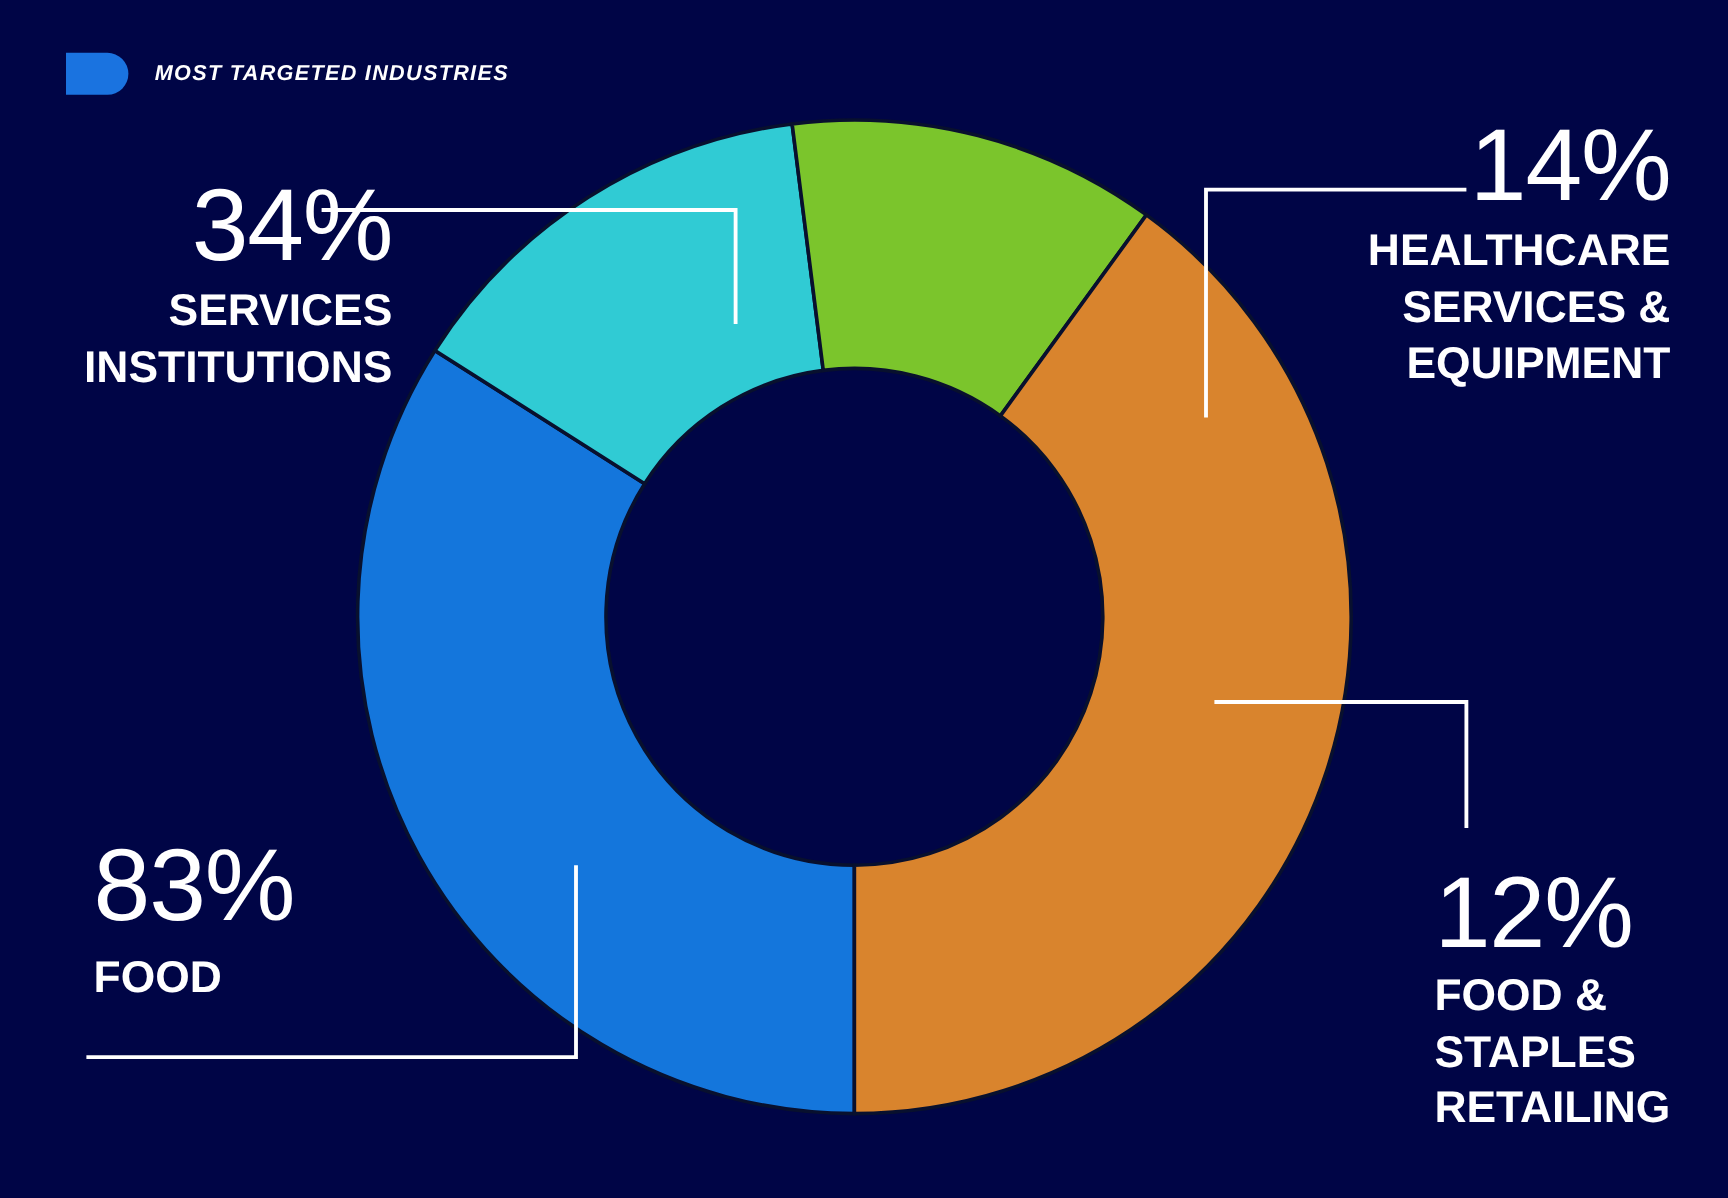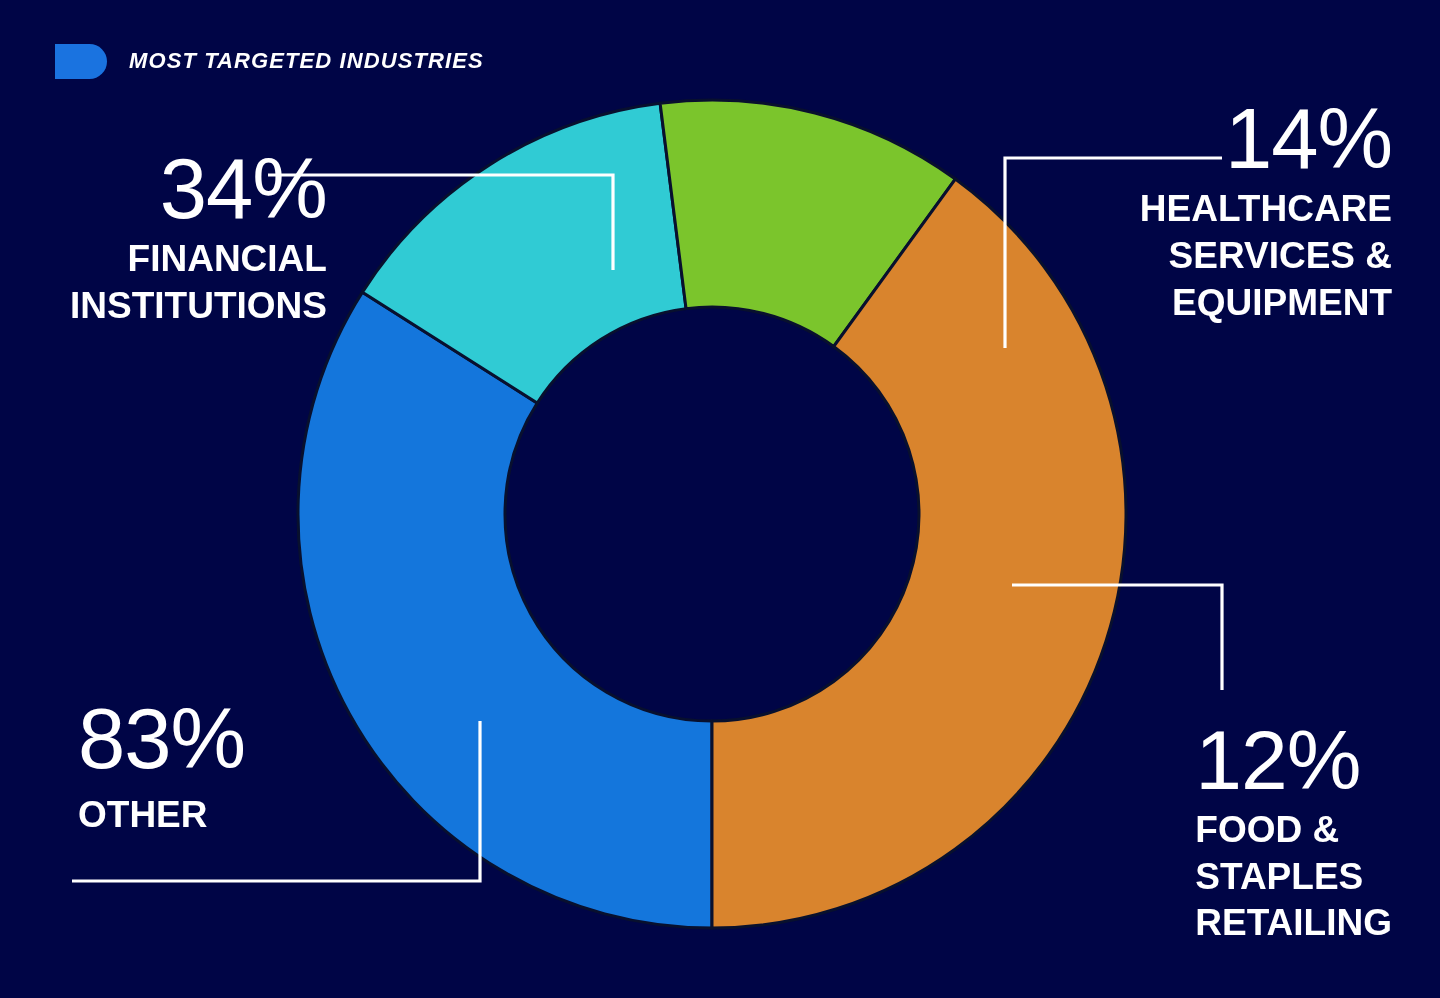--- a/index.html
+++ b/index.html
@@ -30,21 +30,21 @@
   }
   #header-mark {
     width: 52px;
     height: 35px;
     background: #1a73e0;
     border-radius: 0 26px 26px 0;
     flex: 0 0 auto;
   }
   #header-title {
     color: #ffffff;
-    font-size: 22px;
+    font-size: 18px;
     font-weight: bold;
     font-style: italic;
     letter-spacing: 1.1px;
     white-space: nowrap;
   }
 
   
   #chart-svg {
     position: absolute;
     left: 0;
@@ -122,36 +122,36 @@
     <g id="leader-lines" fill="none" stroke="#ffffff" stroke-width="3.2">
       <path d="M268,175 L613,175 L613,270" stroke="#ffffff"></path>
       <path d="M1222,158 L1005,158 L1005,348" stroke="#ffffff"></path>
       <path d="M1012,585 L1222,585 L1222,690" stroke="#ffffff"></path>
       <path d="M72,881 L480,881 L480,721" stroke="#ffffff"></path>
     </g>
   </svg>
 
   <div class="callout" id="callout-financial">
     <span class="pct">34%</span>
-    <span class="name">FINANCIAL
+    <span class="name">SERVICES
 INSTITUTIONS</span>
   </div>
 
   <div class="callout" id="callout-healthcare">
     <span class="pct">14%</span>
     <span class="name">HEALTHCARE
 SERVICES &amp;
 EQUIPMENT</span>
   </div>
 
   <div class="callout" id="callout-food">
     <span class="pct">12%</span>
     <span class="name">FOOD &amp;
 STAPLES
 RETAILING</span>
   </div>
 
   <div class="callout" id="callout-other">
     <span class="pct">83%</span>
-    <span class="name">OTHER</span>
+    <span class="name">FOOD</span>
   </div>
 
 </div>
 
 </body></html>

